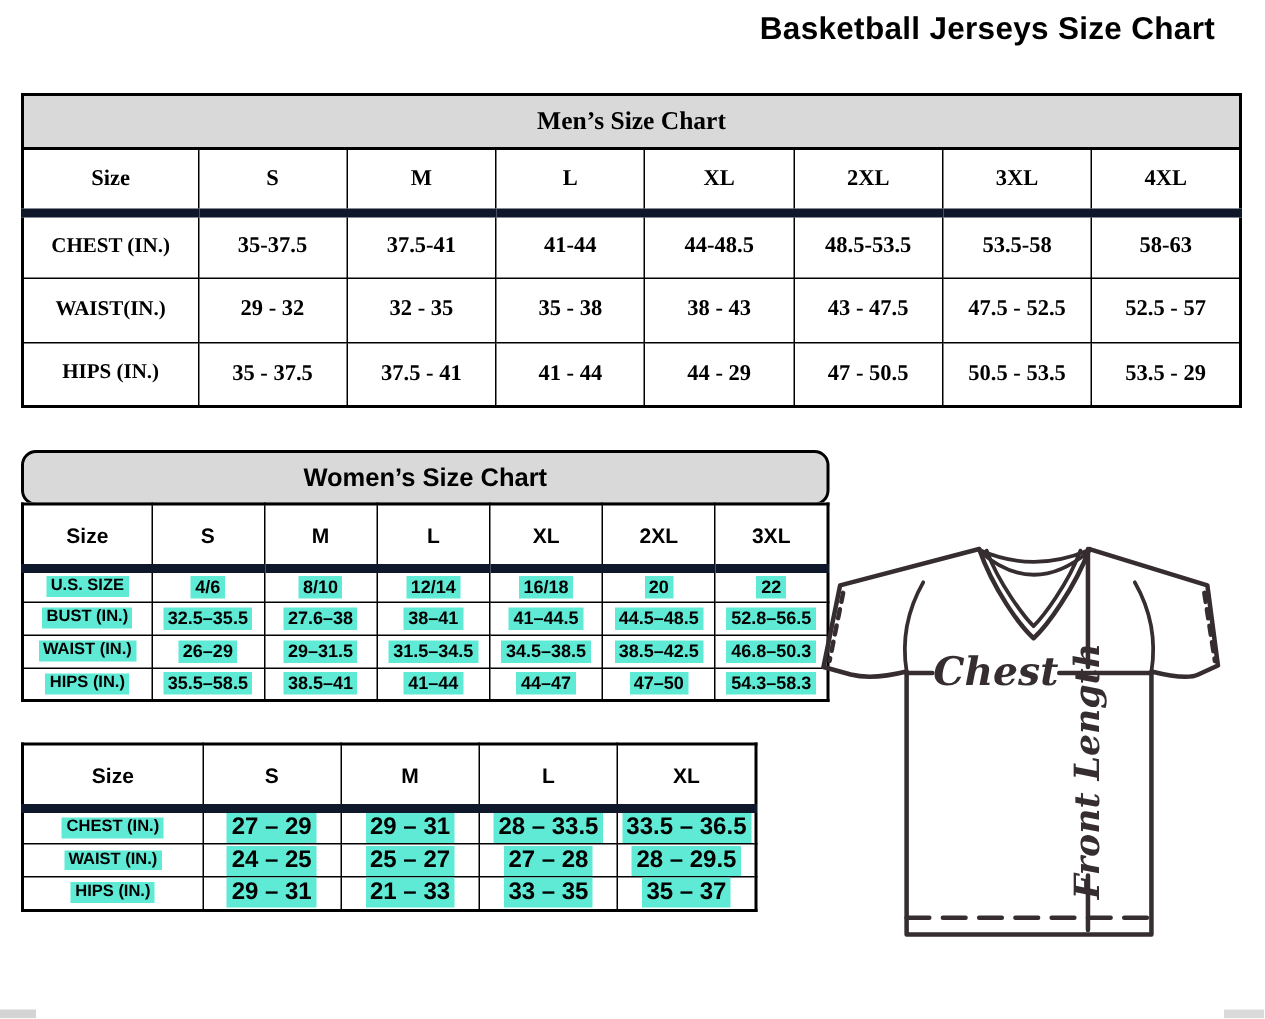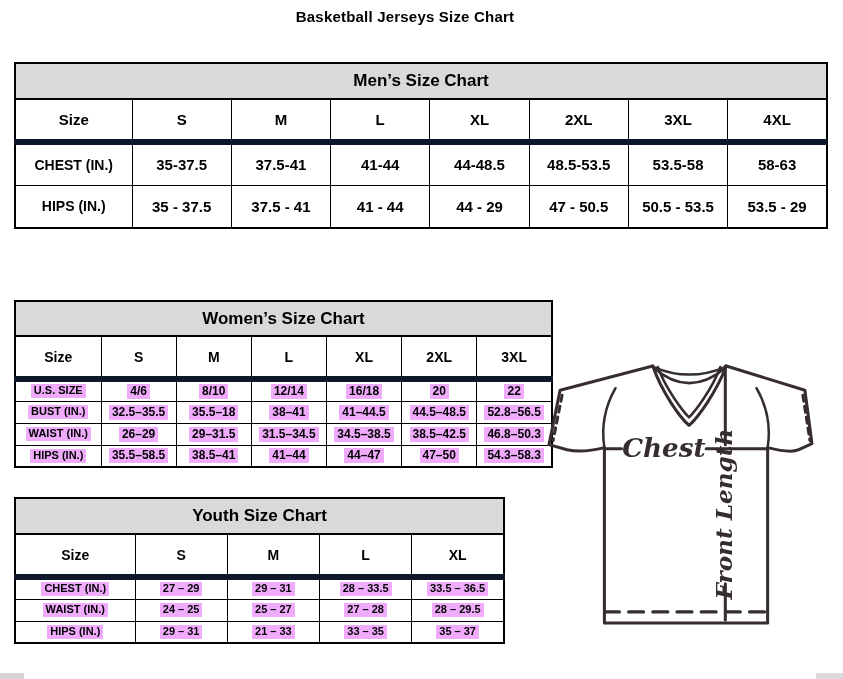--- a/index.html
+++ b/index.html
@@ -1,67 +1,67 @@
 <!DOCTYPE html>
 <html><head>
 <meta charset="utf-8">
 <style>
   html,body{margin:0;padding:0;background:#ffffff;}
   .page{
     position:relative;width:843px;height:679px;background:#fff;overflow:hidden;
     font-family:"Liberation Sans",sans-serif;color:#000;
   }
   .page-title{
-    position:absolute;top:8px;left:0;width:810px;text-align:center;
-    font-size:15px;font-weight:700;letter-spacing:.2px;
+    position:absolute;top:8px;left:0;width:810px;text-align:right;
+    font-size:21px;font-weight:700;letter-spacing:.2px;
   }
   .chart{position:absolute;}
   .band{
     box-sizing:border-box;border:2px solid #000;background:#d9d9d9;
     text-align:center;font-weight:700;font-size:17px;
     display:flex;align-items:center;justify-content:center;
   }
   table.size-table{
     border-collapse:collapse;table-layout:fixed;width:100%;
     margin-top:-2px;background:#fff;
   }
   table.size-table th,table.size-table td{
     border:1px solid #000;text-align:center;vertical-align:middle;
     font-weight:700;padding:0;
   }
   table.size-table{border:2px solid #000;}
   table.size-table thead th{border-bottom:6px solid #0f172a;}
   
-  .chart-mens{left:14px;top:62px;width:814px;}
+  .chart-mens{left:14px;top:62px;width:814px;font-family:Liberation Serif, serif;}
   .chart-mens .band{height:38px;}
   .tbl-mens col.c-label{width:117px;}
   .tbl-mens thead tr{height:43px;}
   .tbl-mens tbody tr{height:43px;}
   .tbl-mens th,.tbl-mens td{font-size:15px;}
   .tbl-mens tbody th{font-size:14px;}
   
   .chart-womens{left:14px;top:300px;width:539px;}
-  .chart-womens .band{height:37px;}
+  .chart-womens .band{height:37px;border-radius:10px;}
   .tbl-womens col.c-label{width:86px;}
   .tbl-womens thead tr{height:43px;}
   .tbl-womens tbody tr{height:22px;}
   .tbl-womens thead th{font-size:14px;}
   .tbl-womens tbody th{font-size:11px;}
   .tbl-womens tbody td{font-size:12px;}
   
   .chart-youth{left:14px;top:497px;width:491px;}
   .chart-youth .band{height:38px;}
   .tbl-youth col.c-label{width:120px;}
   .tbl-youth thead tr{height:43px;}
   .tbl-youth tbody tr{height:22px;}
   .tbl-youth thead th{font-size:14px;}
   .tbl-youth tbody th{font-size:11px;}
-  .tbl-youth tbody td{font-size:11px;}
-  
-  .hl{background:#f0abfc;padding:0 3px;display:inline-block;line-height:1.25;}
+  .tbl-youth tbody td{font-size:16px;}
+  
+  .hl{background:#5eead4;padding:0 3px;display:inline-block;line-height:1.25;}
   
   .jersey-wrap{position:absolute;left:544px;top:360px;width:280px;height:268px;}
   .jersey-wrap svg{display:block;}
   .jersey-label{
     font-family:"DejaVu Serif","Liberation Serif",serif;
     font-style:italic;font-weight:700;fill:#352d2f;
   }
   
   .frag{position:absolute;background:#d4d4d4;height:6px;bottom:0;}
   .frag-left{left:0;width:24px;}
@@ -104,20 +104,30 @@
             <th>CHEST (IN.)</th>
             <td>35-37.5</td>
             <td>37.5-41</td>
             <td>41-44</td>
             <td>44-48.5</td>
             <td>48.5-53.5</td>
             <td>53.5-58</td>
             <td>58-63</td>
           </tr>
           <tr>
+            <th>WAIST(IN.)</th>
+            <td>29 - 32</td>
+            <td>32 - 35</td>
+            <td>35 - 38</td>
+            <td>38 - 43</td>
+            <td>43 - 47.5</td>
+            <td>47.5 - 52.5</td>
+            <td>52.5 - 57</td>
+          </tr>
+          <tr>
             <th>HIPS (IN.)</th>
             <td>35 - 37.5</td>
             <td>37.5 - 41</td>
             <td>41 - 44</td>
             <td>44 - 29</td>
             <td>47 - 50.5</td>
             <td>50.5 - 53.5</td>
             <td>53.5 - 29</td>
           </tr>
         </tbody>
@@ -153,21 +163,21 @@
             <td><span class="hl">4/6</span></td>
             <td><span class="hl">8/10</span></td>
             <td><span class="hl">12/14</span></td>
             <td><span class="hl">16/18</span></td>
             <td><span class="hl">20</span></td>
             <td><span class="hl">22</span></td>
           </tr>
           <tr>
             <th><span class="hl">BUST (IN.)</span></th>
             <td><span class="hl">32.5–35.5</span></td>
-            <td><span class="hl">35.5–18</span></td>
+            <td><span class="hl">27.6–38</span></td>
             <td><span class="hl">38–41</span></td>
             <td><span class="hl">41–44.5</span></td>
             <td><span class="hl">44.5–48.5</span></td>
             <td><span class="hl">52.8–56.5</span></td>
           </tr>
           <tr>
             <th><span class="hl">WAIST (IN.)</span></th>
             <td><span class="hl">26–29</span></td>
             <td><span class="hl">29–31.5</span></td>
             <td><span class="hl">31.5–34.5</span></td>
@@ -182,21 +192,20 @@
             <td><span class="hl">41–44</span></td>
             <td><span class="hl">44–47</span></td>
             <td><span class="hl">47–50</span></td>
             <td><span class="hl">54.3–58.3</span></td>
           </tr>
         </tbody>
       </table>
   </div>
 
   <div class="chart chart-youth">
-    <div class="band">Youth Size Chart</div>
     <table class="size-table tbl-youth">
         <colgroup>
           <col class="c-label">
           <col>
           <col>
           <col>
           <col>
         </colgroup>
         <thead>
           <tr>

